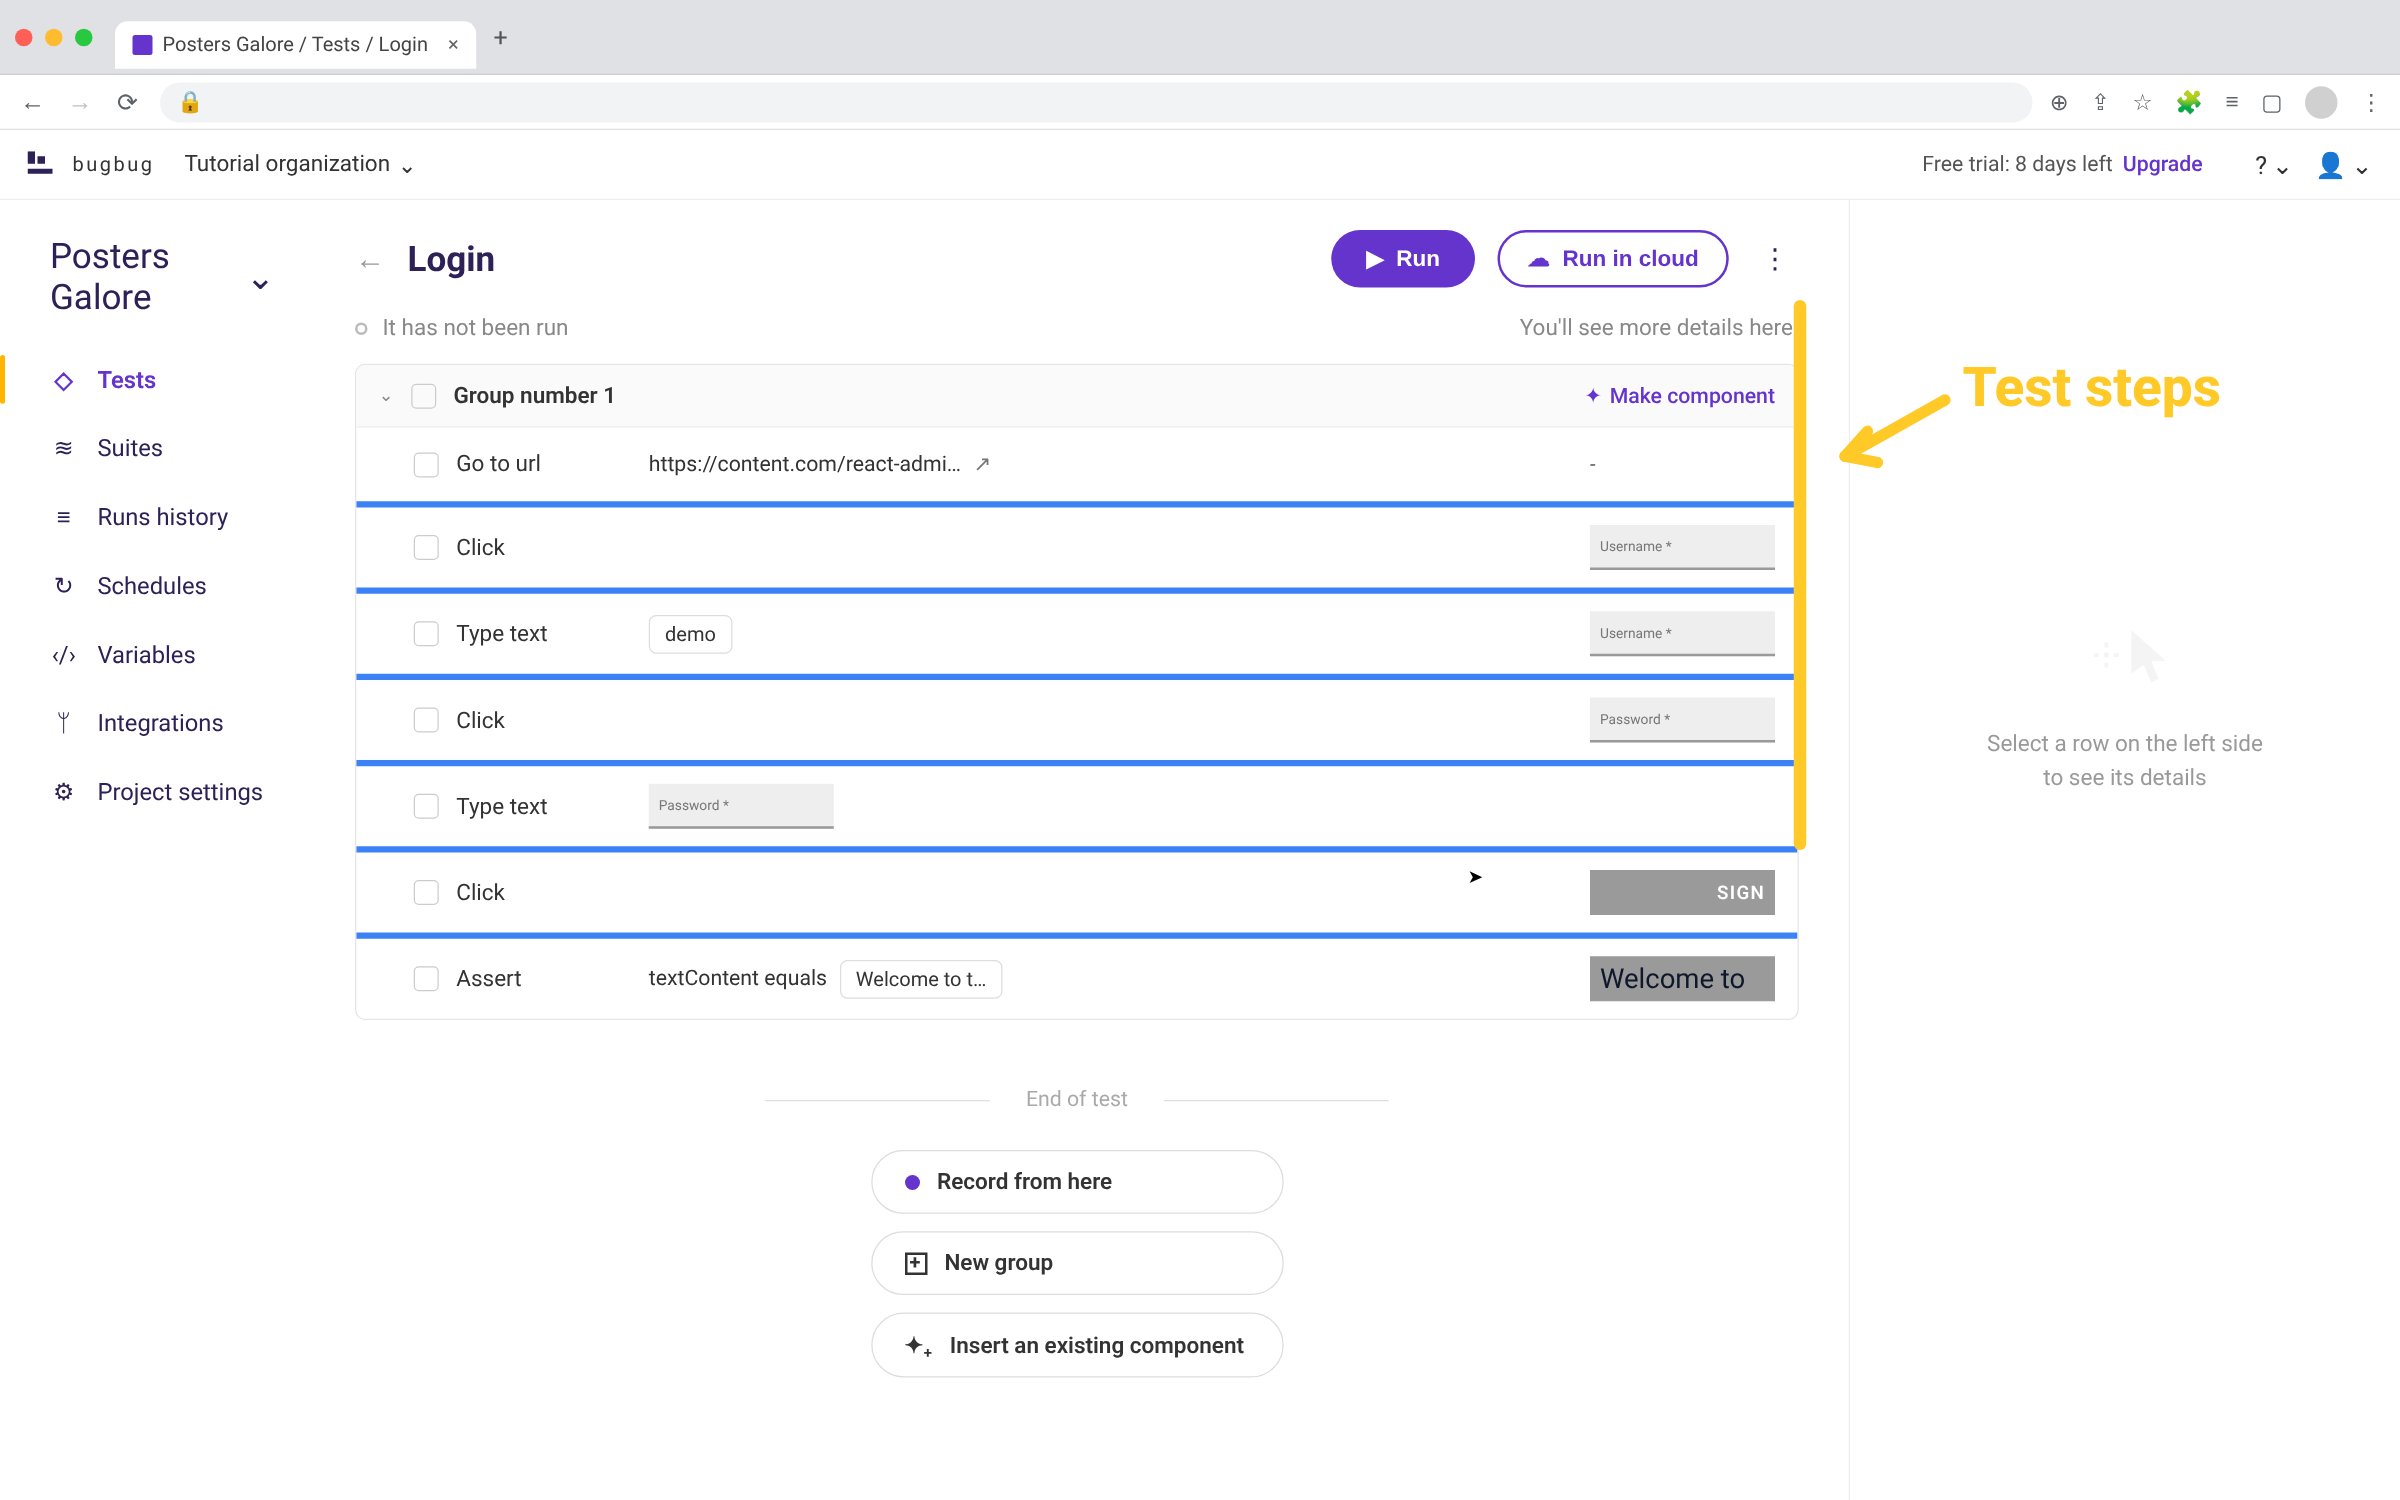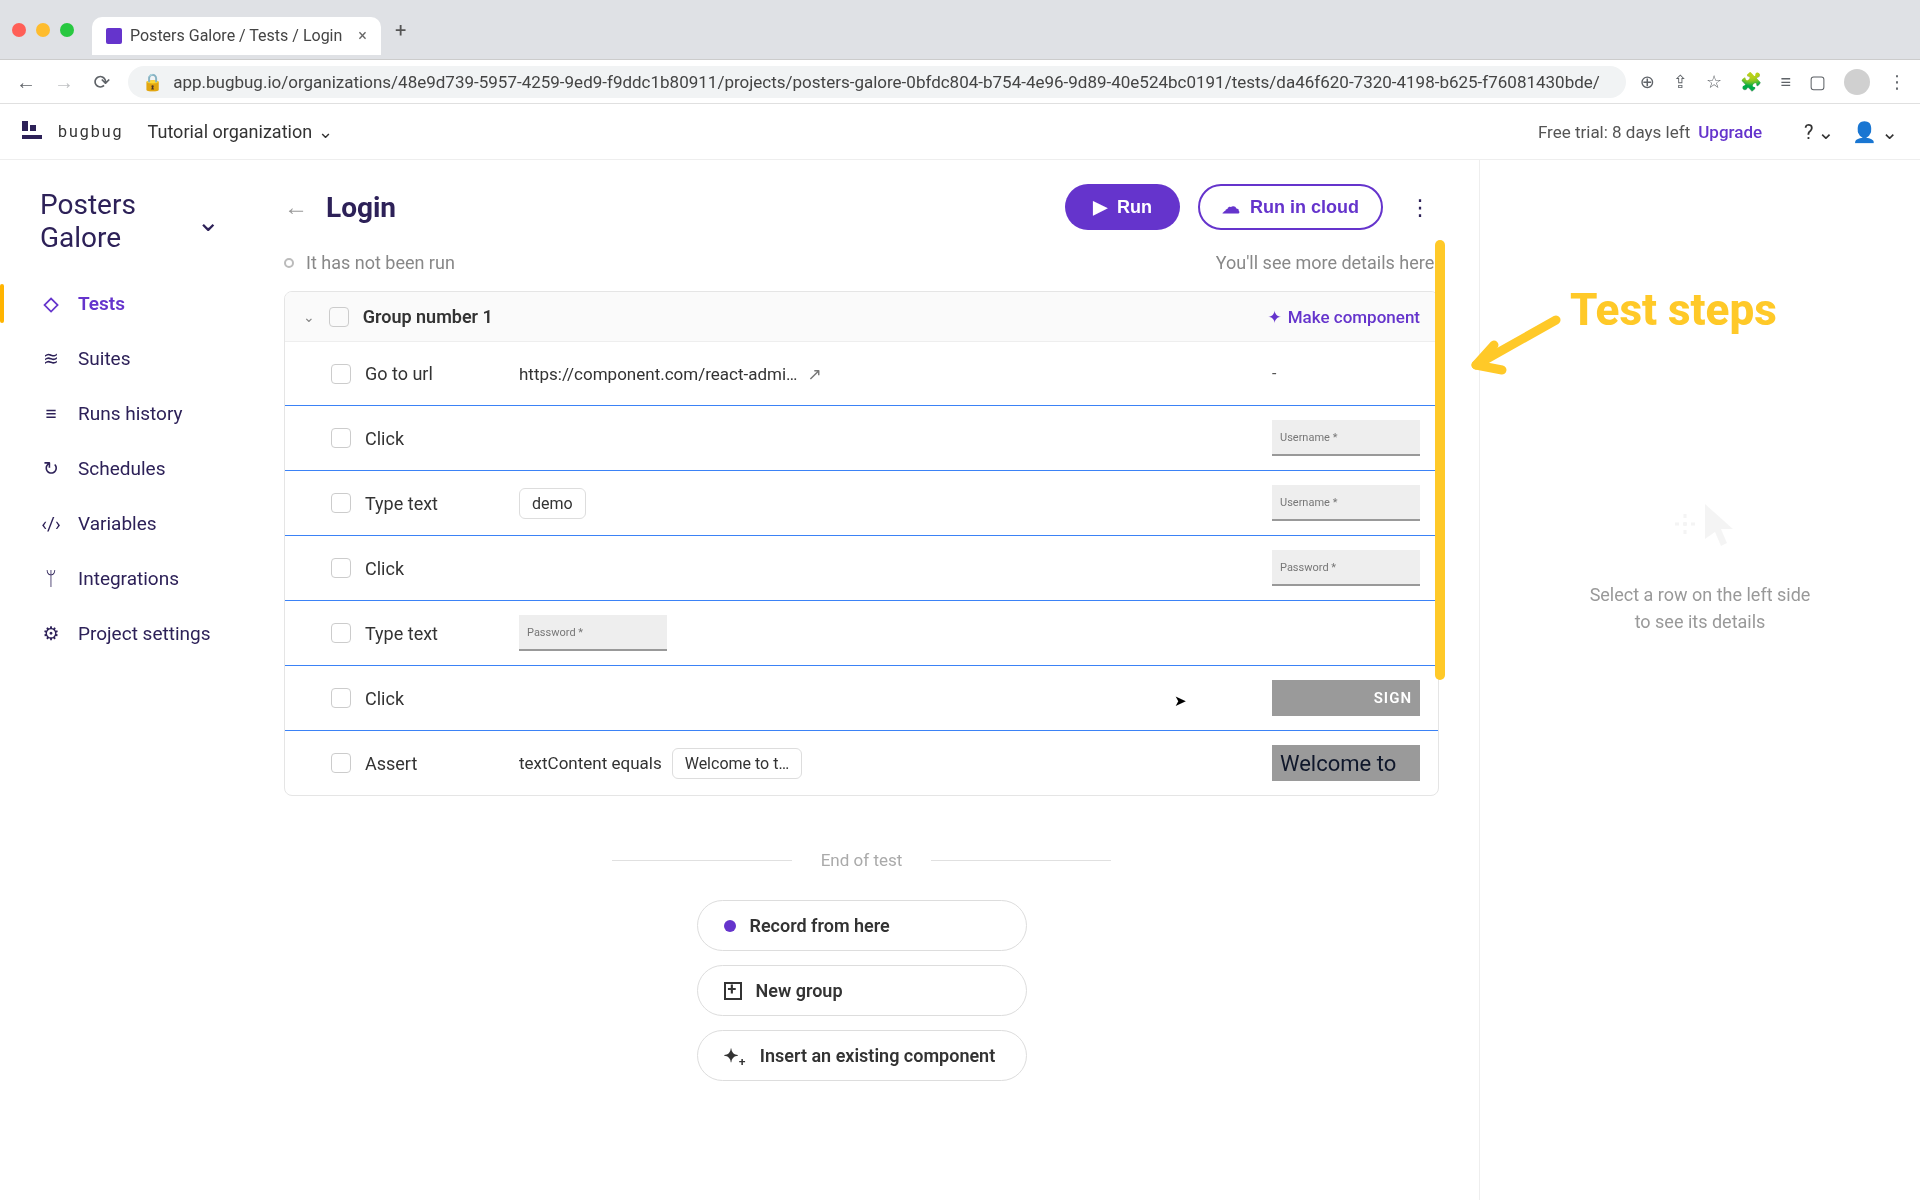--- a/index.html
+++ b/index.html
@@ -59,21 +59,21 @@
   .status-row .spacer { flex: 1; }
 
   .group { border: 1px solid #e5e5e5; border-radius: 8px; overflow: hidden; }
   .group-header { display: flex; align-items: center; padding: 14px 18px; gap: 14px; background: #fafafa; border-bottom: 1px solid #eee; }
   .chev { color: #888; font-size: 14px; cursor: pointer; }
   .cbx { width: 20px; height: 20px; border: 1.5px solid #ccc; border-radius: 4px; cursor: pointer; flex-shrink: 0; }
   .group-title { font-weight: 600; font-size: 18px; color: #333; }
   .group-header .spacer { flex: 1; }
   .make-comp { color: #6534cc; font-size: 17px; font-weight: 500; cursor: pointer; display: flex; align-items: center; gap: 6px; }
 
-  .step-row { display: flex; align-items: center; padding: 14px 18px 14px 46px; gap: 14px; border-bottom: 1px solid #3b82f6; min-height: 64px; }
+  .step-row { display: flex; align-items: center; padding: 14px 18px 14px 46px; gap: 14px; border-bottom: 5px solid #3b82f6; min-height: 64px; }
   .step-row:last-child { border-bottom: none; }
   .step-action { width: 140px; font-size: 18px; color: #333; }
   .step-detail { flex: 1; font-size: 17px; color: #333; display: flex; align-items: center; gap: 10px; }
   .ext-link { color: #777; }
   .chip { background: #fff; border: 1px solid #ddd; border-radius: 6px; padding: 5px 12px; font-size: 16px; color: #333; }
   .preview { width: 148px; height: 36px; background: #eee; border-bottom: 2px solid #999; display: flex; align-items: center; padding: 0 8px; font-size: 11px; color: #777; flex-shrink: 0; }
   .preview.btn-like { background: #9a9a9a; color: #fff; font-size: 15px; font-weight: 600; justify-content: flex-end; border: none; letter-spacing: 1px; }
   .preview.welcome { background: #9a9a9a; color: #0f172a; font-size: 22px; font-weight: 400; justify-content: flex-start; border: none; overflow: hidden; white-space: nowrap; }
 
   .end-of-test { text-align: center; color: #aaa; font-size: 17px; margin: 54px 0 30px; position: relative; }
@@ -112,21 +112,20 @@
   </div>
   <div class="newtab">+</div>
 </div>
 
 <div class="toolbar">
   <span class="nav-btn">←</span>
   <span class="nav-btn" style="opacity:.4">→</span>
   <span class="nav-btn">⟳</span>
   <div class="addr">
     <span class="lock">🔒</span>
-    <span>app.bugbug.io/organizations/48e9d739-5957-4259-9ed9-f9ddc1b80911/projects/posters-galore-0bfdc804-b754-4e96-9d89-40e524bc0191/tests/da46f620-7320-4198-b625-f76081430bde/</span>
   </div>
   <div class="toolbar-right">
     <span>⊕</span>
     <span>⇪</span>
     <span>☆</span>
     <span>🧩</span>
     <span>≡</span>
     <span>▢</span>
     <span class="avatar-circle"></span>
     <span>⋮</span>
@@ -232,21 +231,21 @@
           <span class="make-comp">
             <span>✦</span>
             <span>Make component</span>
           </span>
         </div>
 
         <div class="step-row">
           <span class="cbx"></span>
           <span class="step-action">Go to url</span>
           <span class="step-detail">
-            <span>https://component.com/react-admi…</span>
+            <span>https://content.com/react-admi…</span>
             <span class="ext-link">↗</span>
           </span>
           <span style="width:148px;color:#555;">-</span>
         </div>
 
         <div class="step-row">
           <span class="cbx"></span>
           <span class="step-action">Click</span>
           <span class="step-detail"></span>
           <span class="preview">

